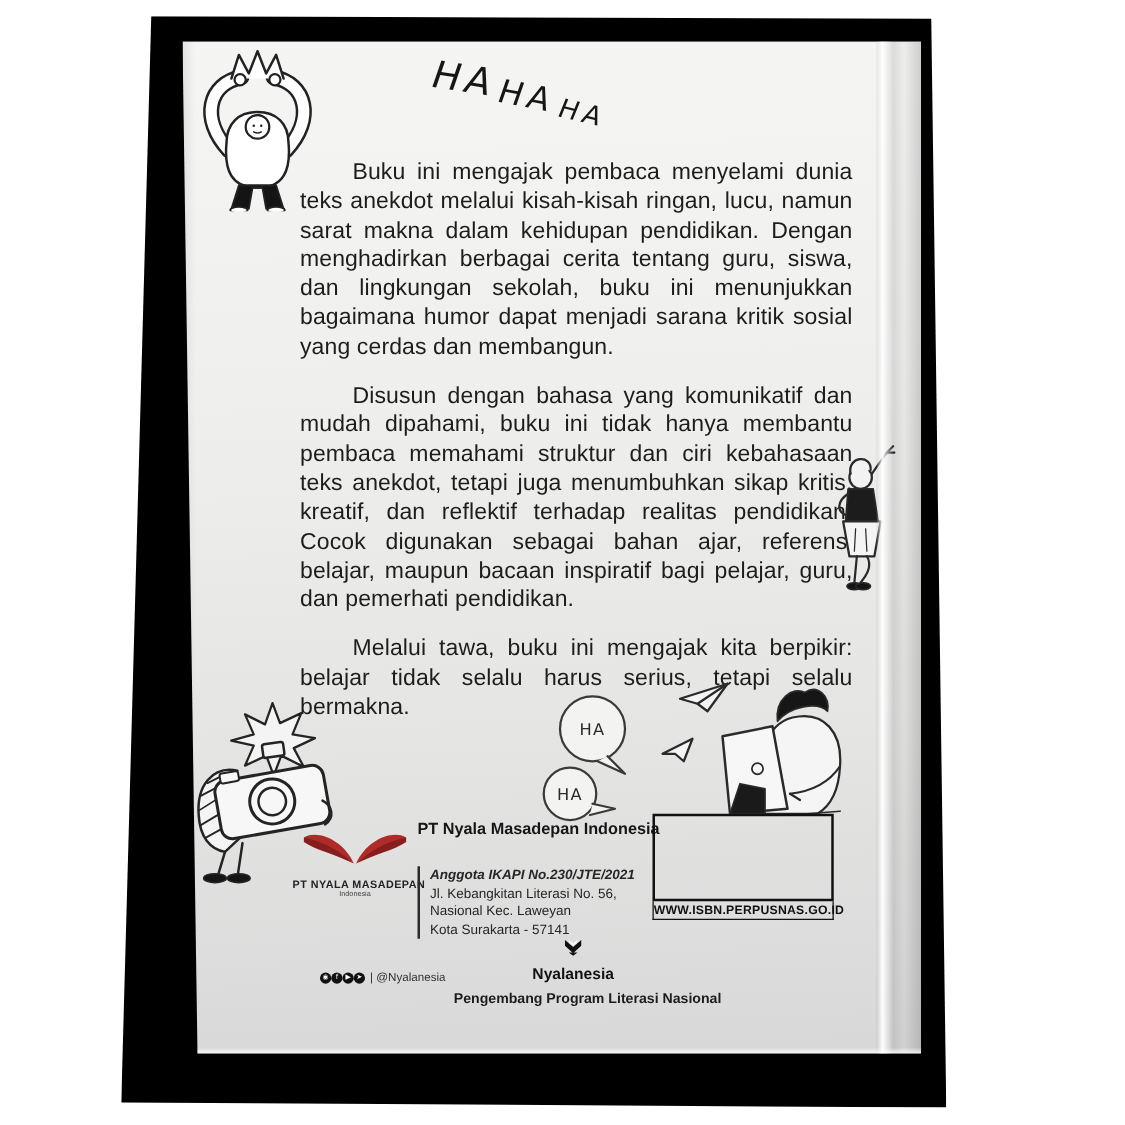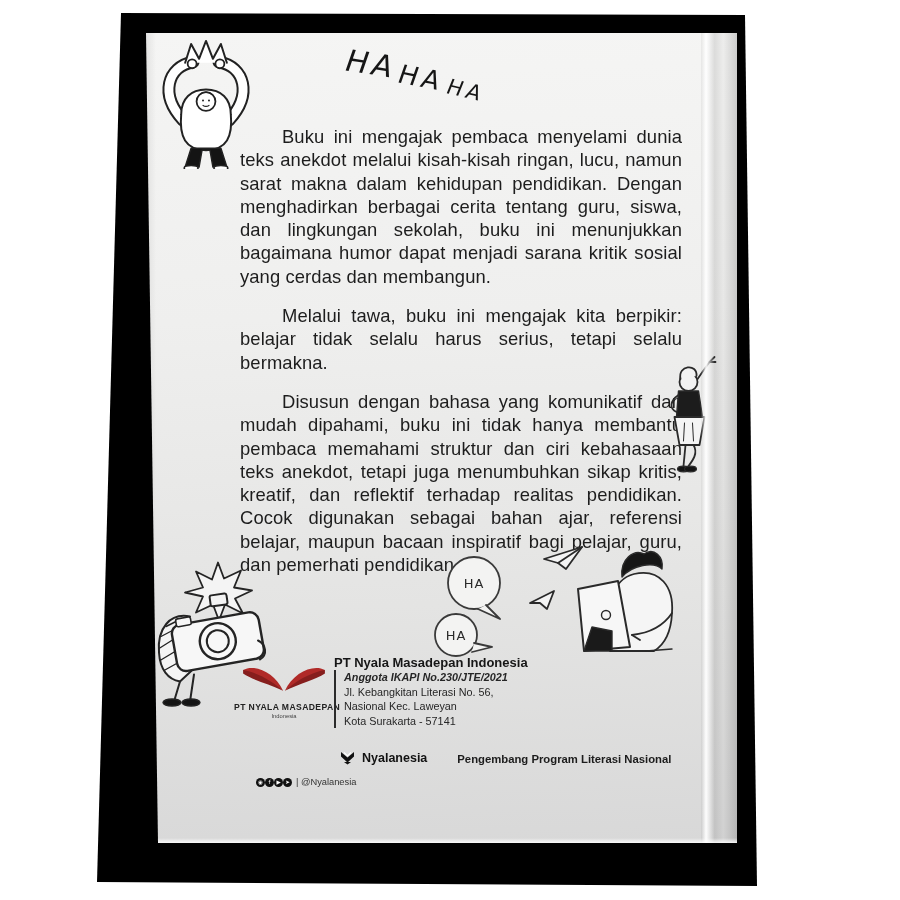--- a/index.html
+++ b/index.html
@@ -51,34 +51,34 @@
 
   
   .publisher { position:absolute; left:104px; top:622px; width:300px; }
   .pub-logo { position:absolute; left:0; top:4px; width:100px; text-align:center; }
   .pub-logo svg { width:92px; height:40px; display:block; margin:0 auto; }
   .pub-logo-name { font-size:8.6px; font-weight:bold; color:#222; letter-spacing:0.4px;
     margin-top:3px; white-space:nowrap; }
   .pub-logo-sub  { font-size:5.8px; color:#444; margin-top:1px; }
   .pub-text { position:absolute; left:100px; top:0; width:200px; }
   .pub-name { font-size:13px; font-weight:bold; color:#161616; white-space:nowrap; }
-  .pub-addr { margin-top:0; border-left:2.5px solid #2b2b2b; padding-left:8px; }
+  .pub-addr { margin-top:23px; border-left:2.5px solid #2b2b2b; padding-left:8px; }
   .pub-addr div { font-size:10.8px; line-height:14.5px; color:#262626; white-space:nowrap; }
   .pub-membership { font-style:italic; font-weight:bold; }
 
   
   .isbn { position:absolute; left:392px; top:618px; width:145px; }
   .isbn-box { width:145px; height:70px; border:2.5px solid #111; background:transparent; }
   .isbn-url { width:145px; border:1.5px solid #111; border-top:none; text-align:center;
     font-size:9.8px; font-weight:bold; color:#111; padding:2px 0 1px; letter-spacing:0.2px;
     white-space:nowrap; }
 
   
-  .footer-brand { position:absolute; left:210px; top:718px; display:flex; align-items:flex-end;
-    gap:7px; white-space:nowrap; }
+  .footer-brand { position:absolute; left:210px; top:718px; display:flex; align-items:center;
+    gap:7px; white-space:nowrap;flex-direction:column; }
   .footer-brand svg { width:15px; height:14px; }
   .brand-name { font-size:12.5px; font-weight:bold; color:#121212; }
   .brand-tagline { font-size:11.3px; font-weight:bold; color:#1c1c1c; margin-left:23px; }
   .footer-contact { position:absolute; left:0; top:744px; width:100%; height:14px; }
   .social-group { position:absolute; left:126px; top:0; display:flex; align-items:center;
     gap:0; }
   .social-dot { width:9px; height:9px; border-radius:50%; background:#111; color:#fff;
     font-size:5.5px; line-height:9px; text-align:center; overflow:hidden;
     font-family:"DejaVu Sans",sans-serif; }
   .social-handle { font-size:9.3px; color:#333; margin-left:4px; white-space:nowrap; }
@@ -117,22 +117,22 @@
     </div>
 
     <div class="laugh">
       <span class="l1">HA</span>
       <span class="l2">HA</span>
       <span class="l3">HA</span>
     </div>
 
     <div class="copy">
       <p>Buku ini mengajak pembaca menyelami dunia teks anekdot melalui kisah-kisah ringan, lucu, namun sarat makna dalam kehidupan pendidikan. Dengan menghadirkan berbagai cerita tentang guru, siswa, dan lingkungan sekolah, buku ini menunjukkan bagaimana humor dapat menjadi sarana kritik sosial yang cerdas dan membangun.</p>
+      <p>Disusun dengan bahasa yang komunikatif dan mudah dipahami, buku ini tidak hanya membantu pembaca memahami struktur dan ciri kebahasaan teks anekdot, tetapi juga menumbuhkan sikap kritis, kreatif, dan reflektif terhadap realitas pendidikan. Cocok digunakan sebagai bahan ajar, referensi belajar, maupun bacaan inspiratif bagi pelajar, guru, dan pemerhati pendidikan.</p>
       <p>Melalui tawa, buku ini mengajak kita berpikir: belajar tidak selalu harus serius, tetapi selalu bermakna.</p>
-      <p>Disusun dengan bahasa yang komunikatif dan mudah dipahami, buku ini tidak hanya membantu pembaca memahami struktur dan ciri kebahasaan teks anekdot, tetapi juga menumbuhkan sikap kritis, kreatif, dan reflektif terhadap realitas pendidikan. Cocok digunakan sebagai bahan ajar, referensi belajar, maupun bacaan inspiratif bagi pelajar, guru, dan pemerhati pendidikan.</p>
     </div>
 
     <div class="illo right-person">
       <svg viewBox="0 0 55 120">
         <g fill="none" stroke="#2a2a2a" stroke-width="1.8" stroke-linecap="round" stroke-linejoin="round">
           <path d="M30,32 C36,22 42,14 47,7"></path>
           <path d="M47,7 L52,2 M47,7 L53,7"></path>
           <circle cx="26" cy="27" r="9" fill="#f2f2f2"></circle>
           <path d="M18,24 C15,10 35,8 34,21" fill="#f2f2f2"></path>
           <path d="M16,36 L36,36 L40,62 L14,62 Z" fill="#1c1c1c" stroke-width="1.4"></path>
@@ -214,20 +214,24 @@
         <div class="pub-name">PT Nyala Masadepan Indonesia</div>
         <div class="pub-addr">
           <div class="pub-membership">Anggota IKAPI No.230/JTE/2021</div>
           <div>Jl. Kebangkitan Literasi No. 56,</div>
           <div>Nasional Kec. Laweyan</div>
           <div>Kota Surakarta - 57141</div>
         </div>
       </div>
     </div>
 
+    <div class="isbn">
+      <div class="isbn-box"></div>
+      <div class="isbn-url">WWW.ISBN.PERPUSNAS.GO.ID</div>
+    </div>
 
     <div class="footer-brand">
       <svg viewBox="0 0 15 14">
         <path d="M1,1 L7.5,6.5 L14,1 L14,5.5 L7.5,11.5 L1,5.5 Z" fill="#111"></path>
         <path d="M4,1.5 L7.5,4.8 L11,1.5" fill="none" stroke="#fff" stroke-width="1.1"></path>
         <path d="M4,11 L7.5,13.6 L11,11" fill="#111"></path>
       </svg>
       <span class="brand-name">Nyalanesia</span>
       <span class="brand-tagline">Pengembang Program Literasi Nasional</span>
     </div>

